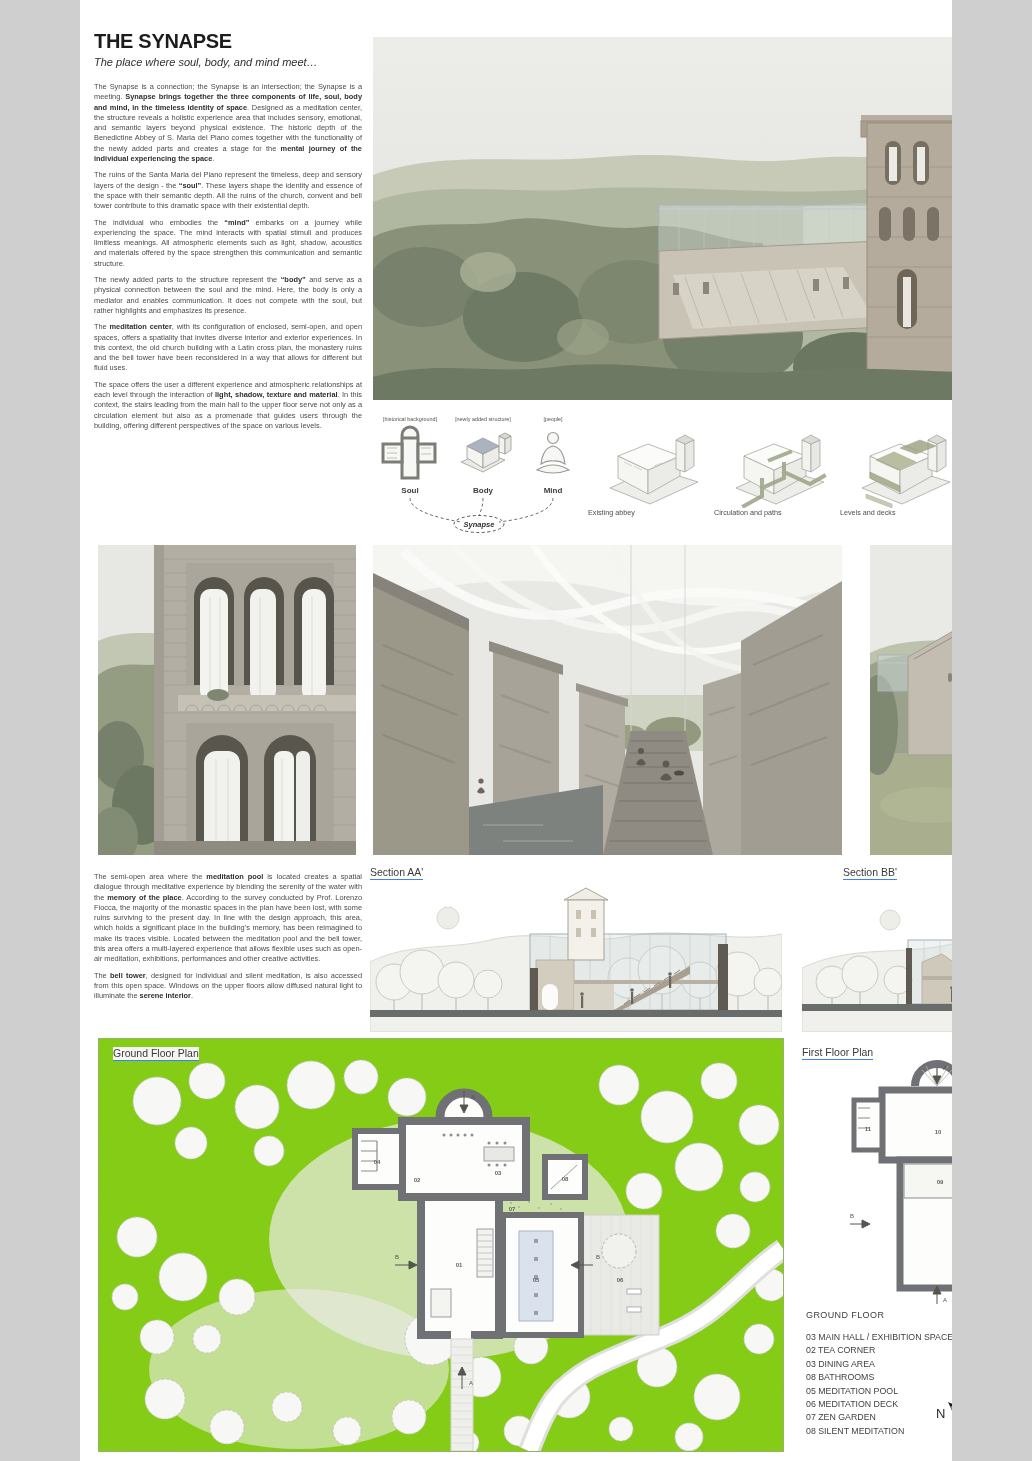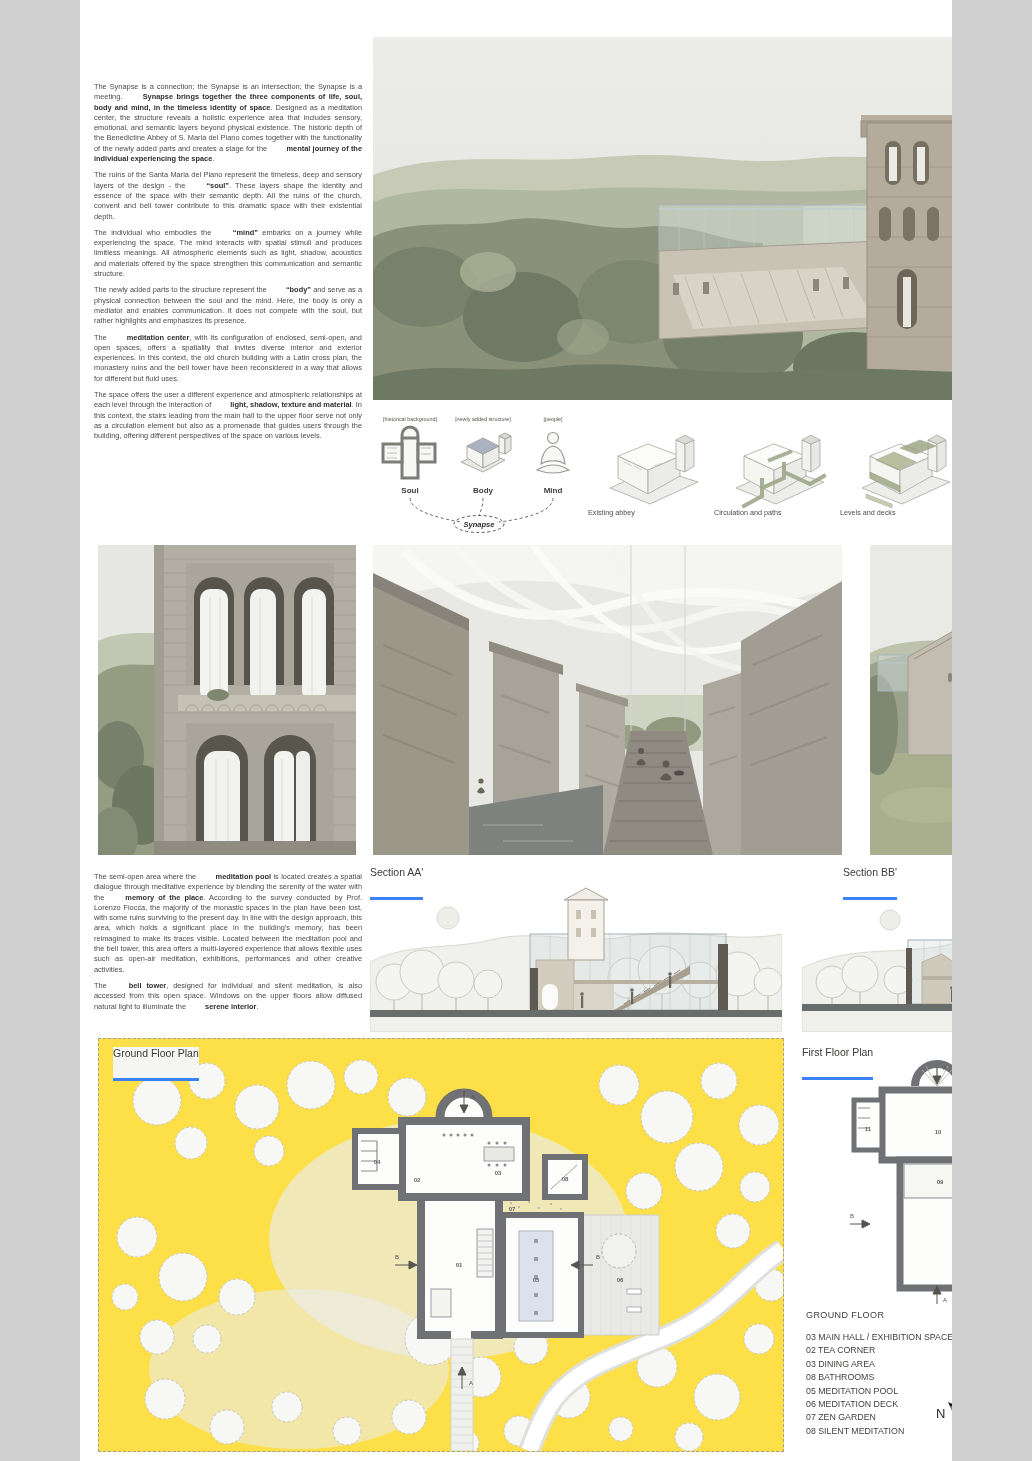--- a/index.html
+++ b/index.html
@@ -4,40 +4,44 @@
 <style>
   html,body{margin:0;padding:0;background:#cfcfcf;}
   .page{position:relative;width:872px;height:1461px;margin:0 auto;background:#ffffff;
         font-family:"Liberation Sans",sans-serif;color:#3d3d3d;overflow:hidden;}
   .abs{position:absolute;}
   .title{font-size:20px;font-weight:800;letter-spacing:-0.3px;color:#1c1c1c;}
   .subtitle{font-size:11px;font-style:italic;color:#2e2e2e;margin-top:3px;}
   .code{font-size:17px;color:#959595;letter-spacing:1px;text-align:right;}
   .col{width:268px;}
   .para{font-size:7.4px;line-height:10.3px;text-align:justify;color:#4a4a48;margin:0 0 6px 0;}
-  .para b{color:#2f2f2d;margin-left:17px;}
-  .lbl{font-size:10.5px;color:#3a3a38;border-bottom:3px solid #3b82f6;padding-bottom:19px;display:inline-block;}
+  .para b{color:#2f2f2d;}
+  .lbl{font-size:10.5px;color:#3a3a38;border-bottom:1px solid #3b82f6;padding-bottom:1px;display:inline-block;}
   .cap{font-size:7.2px;color:#4c4c4a;text-align:left;}
   .legend-h{font-size:9px;letter-spacing:.4px;color:#3c3c3a;margin-bottom:11px;}
   .legend-i{font-size:8.8px;line-height:13.4px;color:#3f3f3d;white-space:nowrap;}
   .scalelbl{font-size:12.5px;color:#3a3a38;text-align:right;}
   .frame-dashed{border:1px dashed #a0a09c;box-sizing:border-box;}
   svg{display:block;}
   svg text{font-family:"Liberation Sans",sans-serif;}
   .tr{fill:#f7f7f5;stroke:#c6c7c2;stroke-width:1;stroke-dasharray:3 2;}
   .wall{stroke:#6f7174;fill:#fdfdfc;}
   .figm{fill:#5e5951;}
 </style>
 </head>
 <body>
 
 <div class="page">
 
   <div class="abs code" style="left:900px;top:12px;width:122px;">1001YW</div>
 
+  <div class="abs" style="left:14px;top:30px;">
+    <div class="title">THE SYNAPSE</div>
+    <div class="subtitle">The place where soul, body, and mind meet…</div>
+  </div>
 
   <div class="abs col" style="left:14px;top:82px;">
     <p class="para"><span>The Synapse is a connection; the Synapse is an intersection; the Synapse is a meeting. </span><b>Synapse brings together the three components of life, soul, body and mind, in the timeless identity of space</b><span>. Designed as a meditation center, the structure reveals a holistic experience area that includes sensory, emotional, and semantic layers beyond physical existence. The historic depth of the Benedictine Abbey of S. Maria del Piano comes together with the functionality of the newly added parts and creates a stage for the </span><b>mental journey of the individual experiencing the space</b><span>.</span></p>
     <p class="para"><span>The ruins of the Santa Maria del Piano represent the timeless, deep and sensory layers of the design - the </span><b>“soul”</b><span>. These layers shape the identity and essence of the space with their semantic depth. All the ruins of the church, convent and bell tower contribute to this dramatic space with their existential depth.</span></p>
     <p class="para"><span>The individual who embodies the </span><b>“mind”</b><span> embarks on a journey while experiencing the space. The mind interacts with spatial stimuli and produces limitless meanings. All atmospheric elements such as light, shadow, acoustics and materials offered by the space strengthen this communication and semantic structure.</span></p>
     <p class="para"><span>The newly added parts to the structure represent the </span><b>“body”</b><span> and serve as a physical connection between the soul and the mind. Here, the body is only a mediator and enables communication. It does not compete with the soul, but rather highlights and emphasizes its presence.</span></p>
     <p class="para"><span>The </span><b>meditation center</b><span>, with its configuration of enclosed, semi-open, and open spaces, offers a spatiality that invites diverse interior and exterior experiences. In this context, the old church building with a Latin cross plan, the monastery ruins and the bell tower have been reconsidered in a way that allows for different but fluid uses.</span></p>
     <p class="para"><span>The space offers the user a different experience and atmospheric relationships at each level through the interaction of </span><b>light, shadow, texture and material</b><span>. In this context, the stairs leading from the main hall to the upper floor serve not only as a circulation element but also as a promenade that guides users through the building, offering different perspectives of the space on various levels.</span></p>
   </div>
 
@@ -485,21 +489,21 @@
       </g>
       <g fill="#6b665e">
         <rect x="149" y="106" width="2.2" height="12"></rect>
           <circle cx="150" cy="104" r="1.8"></circle>
         <rect x="227" y="108" width="2.2" height="12"></rect>
           <circle cx="228" cy="106" r="1.8"></circle>
       </g>
     </svg>
   </div>
 
-  <div class="abs frame-dashed" style="left:18px;top:1038px;width:686px;height:414px;background:#fde047;">
+  <div class="abs frame-dashed" style="left:18px;top:1038px;width:686px;height:414px;background:#84cc16;">
     <div class="abs lbl" style="left:14px;top:8px;background:#f5f5f3;z-index:2;">Ground Floor Plan</div>
     <svg width="684" height="412" viewBox="0 0 684 412" style="position:absolute;left:0;top:0;">
       <ellipse cx="350" cy="200" rx="180" ry="120" fill="#ebebe8" opacity=".7"></ellipse>
       <ellipse cx="200" cy="330" rx="150" ry="80" fill="#ebebe8" opacity=".6"></ellipse>
       <g>
         <circle class="tr" cx="58" cy="62" r="24"></circle>
           <circle class="tr" cx="108" cy="42" r="18"></circle>
           <circle class="tr" cx="158" cy="68" r="22"></circle>
           <circle class="tr" cx="212" cy="46" r="24"></circle>
           <circle class="tr" cx="262" cy="38" r="17"></circle>

